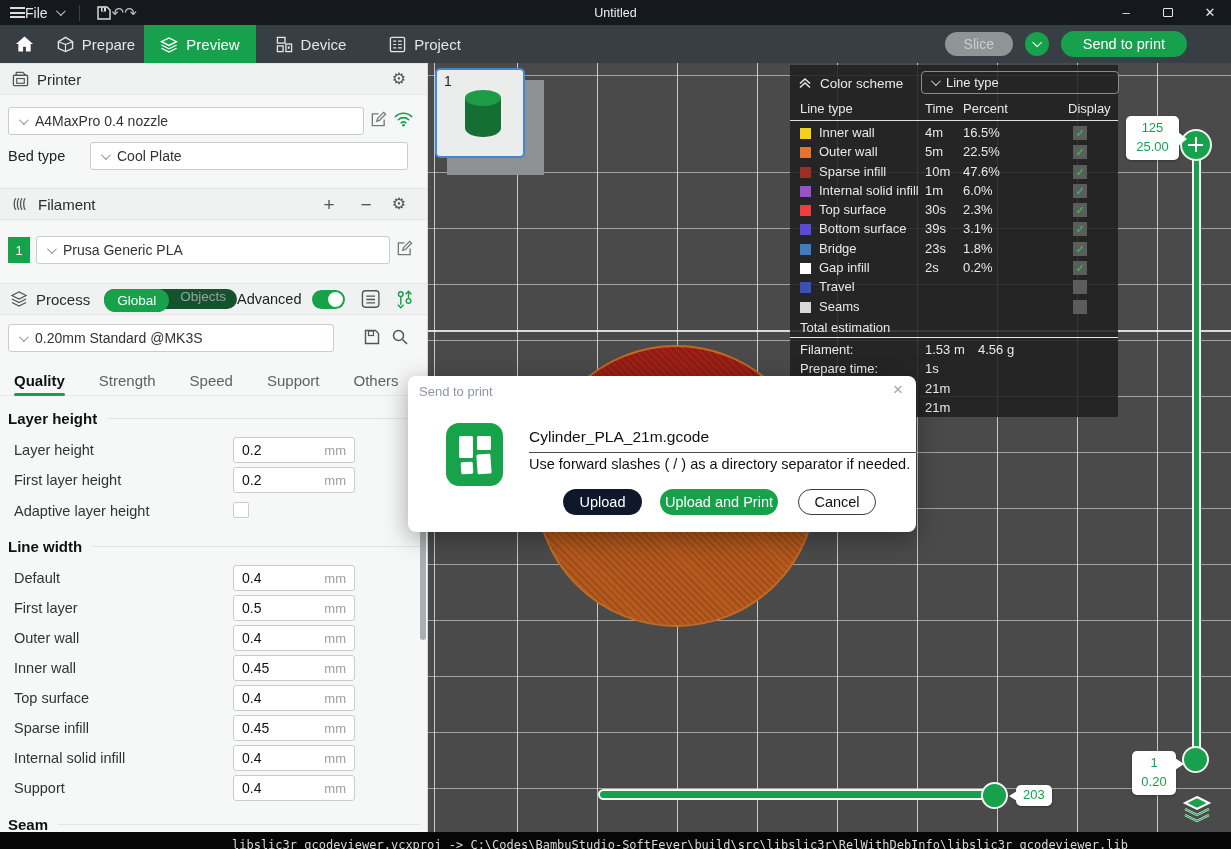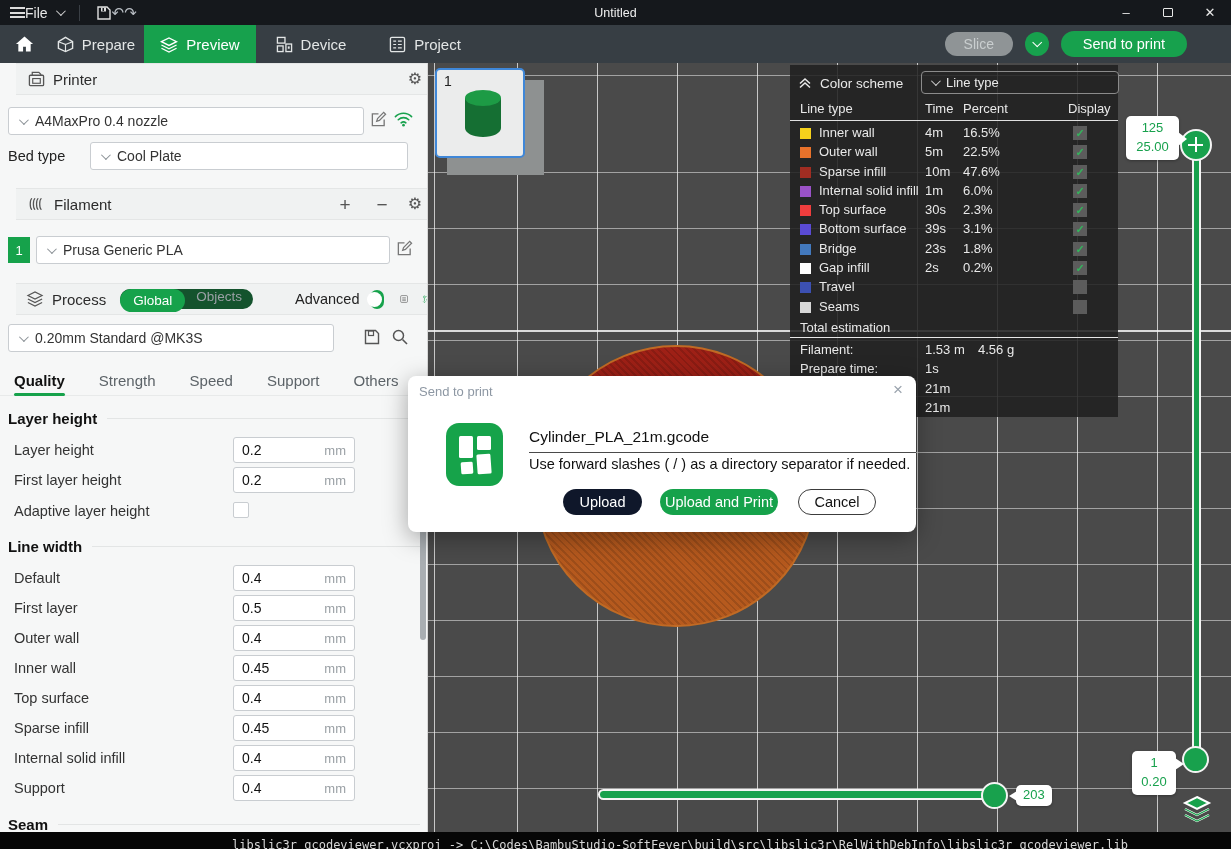--- a/index.html
+++ b/index.html
@@ -87,41 +87,41 @@
   #vtip-bot { left:704px; top:688px; width:44px; }
   #vtip-bot .arrow { right:-8px; top:7px; border-top:6px solid transparent; border-bottom:6px solid transparent; border-left:9px solid #fff; }
   #hslider-track { left:170px; top:726px; width:403px; height:11px; background:#18a14d; border:2px solid #f4f4f4; border-radius:7px; }
   #hhandle { left:553px; top:719px; width:27px; height:27px; border-radius:50%; background:#18a14d; border:2.5px solid #f4f4f4; }
   #htip { left:588px; top:722px; min-width:30px; padding:1px 7px; }
   #htip .arrow { left:-7px; top:6px; border-top:5px solid transparent; border-bottom:5px solid transparent; border-right:8px solid #fff; }
   #layers-icon { left:754px; top:731px; }
 
   
   #sidepanel { position:absolute; left:0; top:63px; width:428px; height:769px; background:#f6f7f7; overflow:hidden; border-right:1px solid #d8d8d8; }
-  .sect-head { position:absolute; left:16px; width:428px; height:32px; background:#f0f2f2; border-top:1px solid #e4e6e6; border-bottom:1px solid #e4e6e6; display:flex; align-items:center; }
+  .sect-head { position:absolute; left:0; width:428px; height:32px; background:#f0f2f2; border-top:1px solid #e4e6e6; border-bottom:1px solid #e4e6e6; display:flex; align-items:center; }
   .sect-head .ttl { font-size:15px; color:#2b2b2b; margin-left:8px; }
   .sect-head .ico { margin-left:12px; display:flex; }
   .gear { margin-left:auto; margin-right:22px; color:#555; font-size:16px; line-height:1; }
   .combo { position:absolute; height:28px; background:#fff; border:1px solid #c9cdd1; border-radius:3px; display:flex; align-items:center; gap:9px; padding:0 10px; font-size:14px; color:#333; }
   .combo .chev { color:#8b9196; flex:0 0 auto; }
   #printer-head { top:0; }
   #printer-combo { left:8px; top:44px; width:356px; }
   #printer-edit { left:370px; top:48px; } #printer-wifi { left:394px; top:48px; }
   #bed-label { position:absolute; left:8px; top:85px; font-size:14.5px; color:#222;text-align:right; }
   #bed-combo { left:90px; top:79px; width:318px; }
   #filament-head { top:125px; }
   .hd-btn { margin-left:26px; font-size:19px; color:#555; line-height:1; }
   #filament-slot { position:absolute; left:8px; top:174px; width:22px; height:26px; background:#16a24b; color:#fff; display:flex; align-items:center; justify-content:center; font-size:13px; }
   #filament-combo { left:36px; top:173px; width:354px; }
   #filament-edit { left:396px; top:177px; }
   #process-head { top:220px; }
   #gl-toggle { margin-left:14px; display:flex; align-items:flex-start; background:#14532d; border-radius:12px; height:20px; }
   #gl-global { background:#16a24b; color:#fff; border-radius:12px; height:23px; padding:0 13px; display:flex; align-items:center; font-size:13.5px; }
   #gl-objects { color:#9aa0a5; padding:0 11px; font-size:13.5px; }
-  #adv-label { margin-left:42px; font-size:14.5px; color:#222; }
+  #adv-label { font-size:14.5px; color:#222; }
   #adv-toggle { margin-left:10px; width:35px; height:19px; border-radius:10px; background:#16a24b; position:relative; }
   #adv-toggle::after { content:""; position:absolute; right:2px; top:2px; width:15px; height:15px; border-radius:50%; background:#fff; }
   #list-icon { margin-left:16px; } #compare-icon { margin-left:14px; margin-right:14px; }
   #process-combo { left:8px; top:261px; width:326px; }
   #process-save { position:absolute; left:363px; top:265px; } #process-search { position:absolute; left:391px; top:265px; }
   #proc-tabs { position:absolute; left:0; top:303px; width:428px; height:30px; display:flex; align-items:center; border-bottom:1px solid #e8eaea; }
   .ptab { font-size:15px; color:#5c6368; position:relative; height:30px; display:flex; align-items:center; }
   .ptab.active { color:#111; font-weight:bold; }
   .ptab.active::after { content:""; position:absolute; left:0; right:0; bottom:0; height:3px; background:#16a24b; border-radius:2px; }
   #ptab-quality { margin-left:14px; } .ptab + .ptab { margin-left:34px; }

